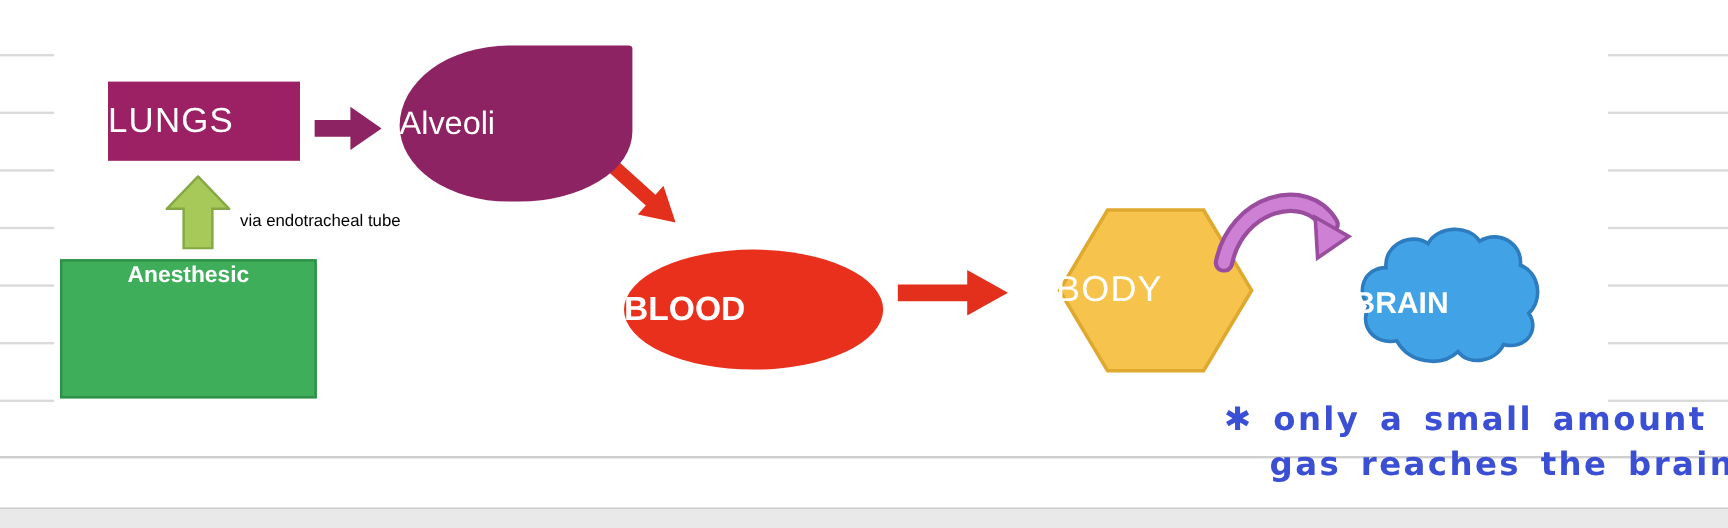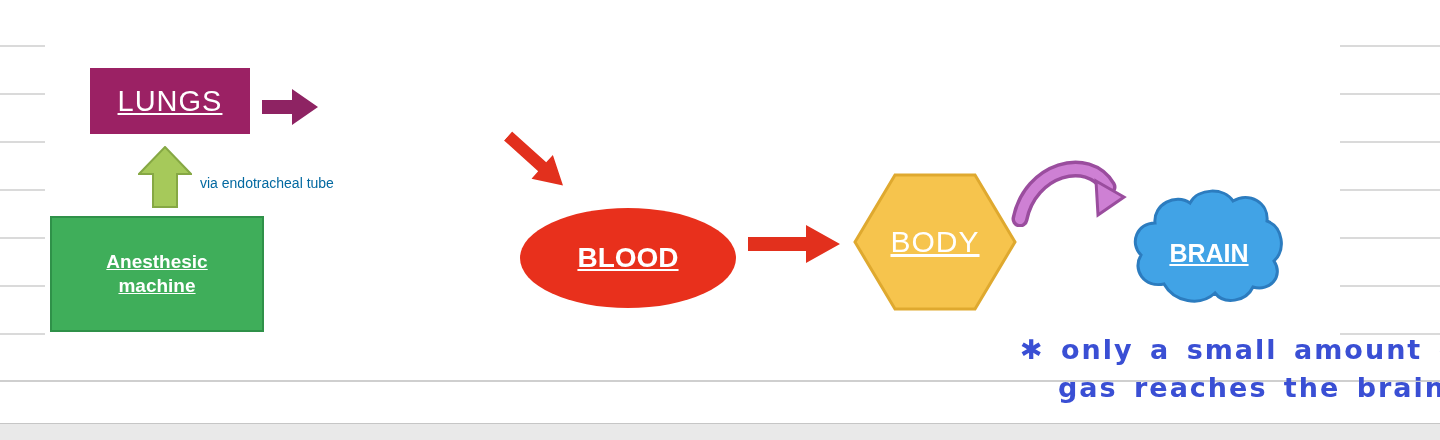--- a/index.html
+++ b/index.html
@@ -7,33 +7,33 @@
     position:relative;width:1440px;height:440px;background:#fff;overflow:hidden;
     font-family:"Liberation Sans",sans-serif;
   }
   
   .rule{position:absolute;left:0;width:100%;height:2px;background:#dadada;z-index:0;}
   .rule.full{background:#cfcfcf;z-index:1;}
   .sheet-cover{position:absolute;left:45px;top:0;width:1295px;height:376px;background:#ffffff;z-index:1;}
   .bottom-strip{position:absolute;left:0;top:423px;width:100%;height:17px;background:#e9e9e9;border-top:1px solid #c6c6c6;z-index:1;}
 
   
-  .node{position:absolute;display:flex;align-items:center;justify-content:center;
-        color:#fff;z-index:3;text-align:center;text-decoration:underline;}
+  .node{position:absolute;display:flex;align-items:center;justify-content:flex-start;
+        color:#fff;z-index:3;text-align:center;}
   .node .shape-svg{position:absolute;left:0;top:0;width:100%;height:100%;}
   .node .node-label{position:relative;z-index:1;}
 
   .machine{left:50px;top:216px;width:210px;height:112px;border:2px solid #2f9149;
            flex-direction:column;font-weight:bold;font-size:19px;line-height:1.25;}
   .lungs{left:90px;top:68px;width:160px;height:66px;font-size:29px;letter-spacing:1px;}
   .alveoli{left:333px;top:38px;width:194px;height:130px;font-size:27px;
            border-radius:50% 2% 52% 50% / 55% 2% 48% 52%;}
   .blood{left:520px;top:208px;width:216px;height:100px;border-radius:50%;
          font-weight:bold;font-size:28px;}
-  .body-hex{left:852px;top:172px;width:166px;height:140px;font-size:30px;letter-spacing:1px;}
+  .body-hex{left:880px;top:172px;width:166px;height:140px;font-size:30px;letter-spacing:1px;}
   .brain{left:1128px;top:184px;width:162px;height:133px;font-weight:bold;font-size:25px;}
   .brain .node-label{padding-top:6px;}
 
   
   .arrow{position:absolute;z-index:2;}
   .arrow-up{left:138px;top:146px;width:54px;height:62px;}
   .arrow-purple{left:262px;top:89px;width:56px;height:36px;}
   .arrow-diag{left:508px;top:120px;width:74px;height:32px;
               transform:rotate(42deg);transform-origin:0 50%;}
   .arrow-red{left:748px;top:225px;width:92px;height:38px;}
@@ -57,37 +57,39 @@
   <div class="rule" style="top:189px"></div>
   <div class="rule" style="top:237px"></div>
   <div class="rule" style="top:285px"></div>
   <div class="rule" style="top:333px"></div>
   <div class="sheet-cover"></div>
   <div class="rule full" style="top:380px"></div>
   <div class="bottom-strip"></div>
 
   <div class="node machine" style="background-color: rgb(63, 174, 90); border-color: rgb(47, 145, 73);">
     <span class="node-label">Anesthesic</span>
-    <span class="node-label">machine</span>
   </div>
 
   <svg class="arrow arrow-up" viewBox="0 0 54 62">
     <polygon points="27,1 53,28 39,28 39,61 15,61 15,28 1,28" stroke-width="2" fill="#a6c95a" stroke="#86a844"></polygon>
   </svg>
 
-  <span class="tube-label" style="color: #0369a1;">via endotracheal tube</span>
+  <span class="tube-label" style="color: #000000;">via endotracheal tube</span>
 
   <div class="node lungs" style="background-color: rgb(155, 33, 100);">
     <span class="node-label">LUNGS</span>
   </div>
 
   <svg class="arrow arrow-purple" viewBox="0 0 56 36">
     <polygon points="0,11 30,11 30,0 56,18 30,36 30,25 0,25" fill="#8e2363"></polygon>
   </svg>
 
+  <div class="node alveoli" style="background-color: rgb(142, 35, 99);">
+    <span class="node-label">Alveoli</span>
+  </div>
 
   <svg class="arrow arrow-diag" viewBox="0 0 74 32">
     <polygon points="0,10 46,10 46,0 74,16 46,32 46,22 0,22" fill="#e2301d"></polygon>
   </svg>
 
   <div class="node blood" style="background-color: rgb(232, 48, 28);">
     <span class="node-label">BLOOD</span>
   </div>
 
   <svg class="arrow arrow-red" viewBox="0 0 92 38">

